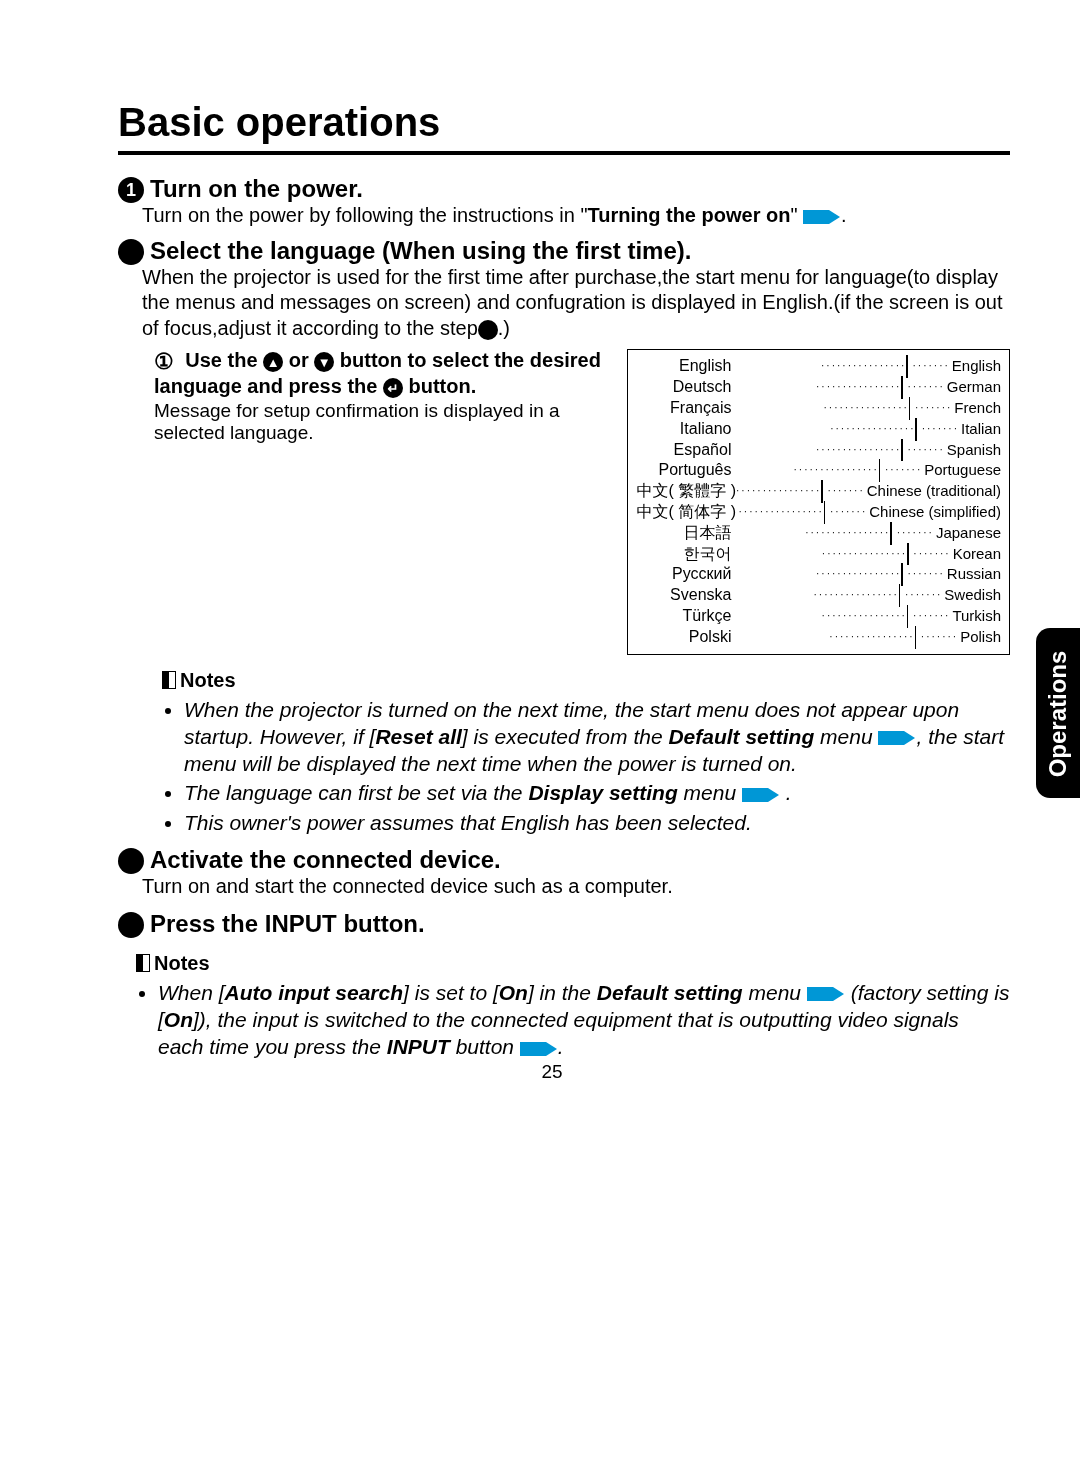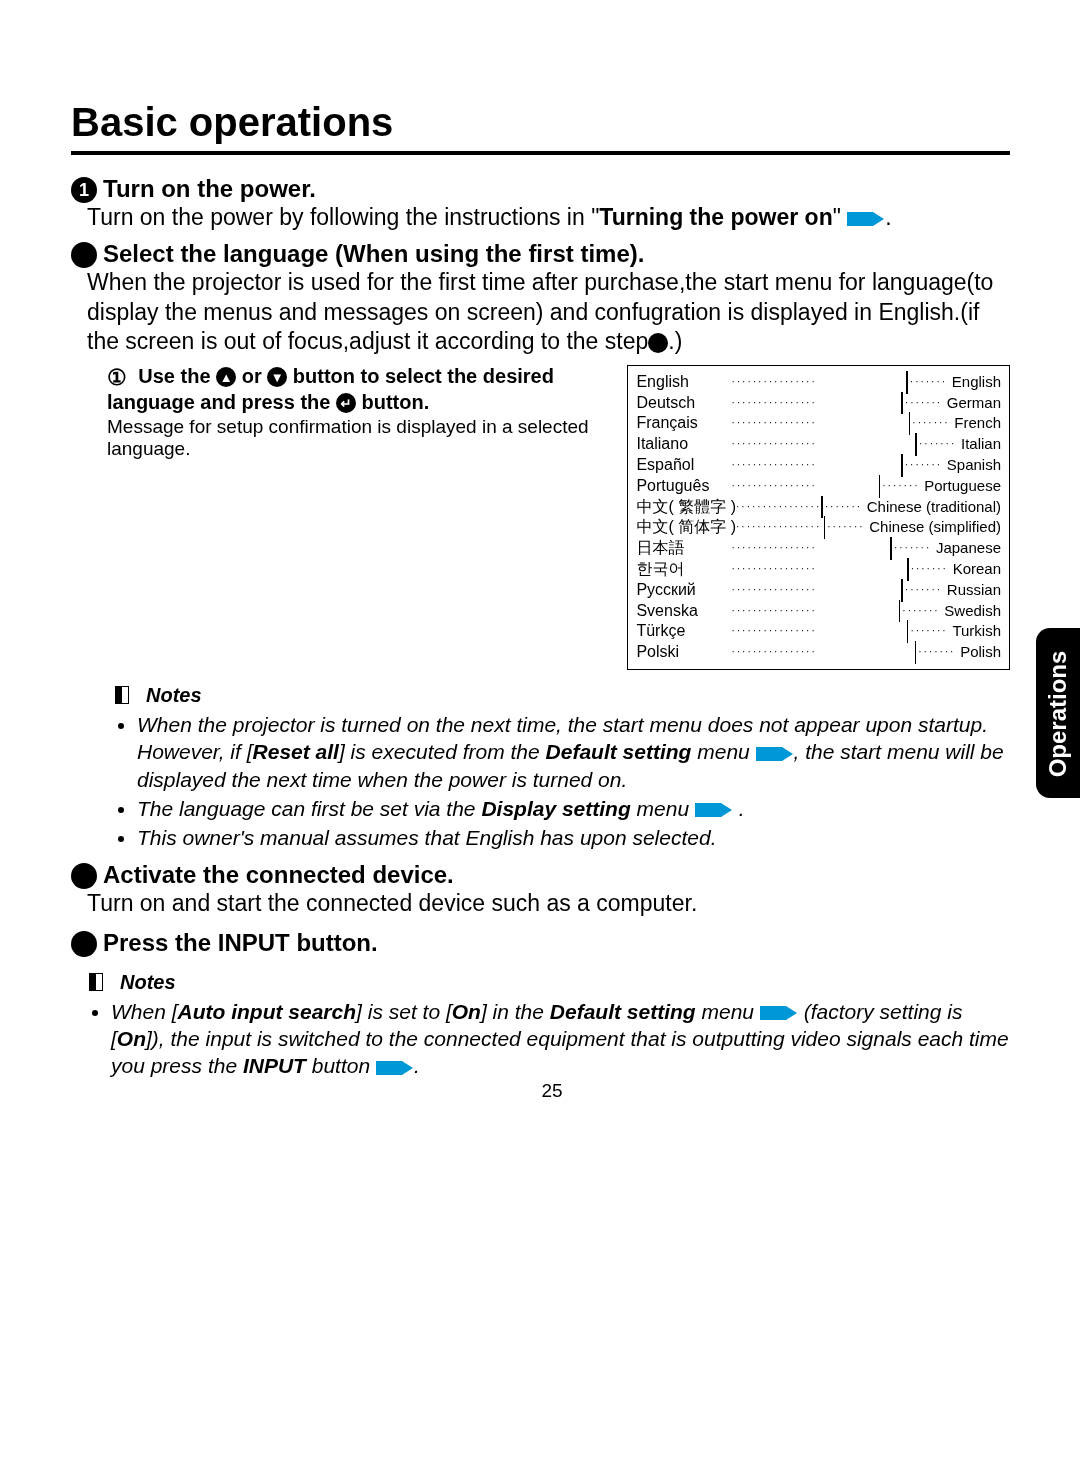--- a/index.html
+++ b/index.html
@@ -7,21 +7,21 @@
     padding: 0;
     background: #fff;
     font-family: Arial, Helvetica, sans-serif;
     color: #000;
   }
   .page {
     width: 1080px;
     
     position: relative;
     box-sizing: border-box;
-    padding: 100px 70px 60px 71px;
+    padding: 100px 70px 60px 118px;
   }
   .main-title {
     font-size: 40px;
     font-weight: 700;
     border-bottom: 4px solid #000;
     padding-bottom: 6px;
     margin-bottom: 20px;
   }
   .step {
     margin: 8px 0 6px 0;
@@ -43,22 +43,22 @@
     align-items: center;
     justify-content: center;
     flex-shrink: 0;
     margin-top: 2px;
   }
   .step-title {
     font-size: 24px;
     font-weight: 700;
   }
   .step-body {
-    margin-left: 16px;
-    font-size: 23px;
+    margin-left: 24px;
+    font-size: 20px;
     line-height: 1.28;
   }
   .arrow-tag {
     display: inline-block;
     width: 38px;
     height: 18px;
     vertical-align: middle;
   }
   .arrow-tag svg { display: block; }
   .sub-step-wrap {
@@ -93,20 +93,21 @@
     border: 1.5px solid #000;
     padding: 6px 8px;
     font-size: 16px;
     min-width: 340px;
   }
   .lang-row {
     display: flex;
     align-items: baseline;
     white-space: nowrap;
     line-height: 1.3;
+    text-align: right;
   }
   .lang-left {
     min-width: 95px;
   }
   .lang-dots-l {
     flex: 1;
     overflow: hidden;
     letter-spacing: 2px;
     font-size: 10px;
     color: #000;
@@ -138,22 +139,21 @@
     margin-top: 14px;
   }
   .notes-block.nest2 {
     margin-left: 18px;
   }
   .notes-title {
     font-weight: 700;
     font-size: 20px;
     display: flex;
     align-items: center;
-    gap: 17px;
-    font-style: italic;
+    gap: 4px;
   }
   .notes-sq {
     display: inline-block;
     width: 12px;
     height: 16px;
     background: linear-gradient(to right, #000 50%, #fff 50%);
     border: 1.5px solid #000;
   }
   .notes-ul {
     margin: 4px 0 0 22px;
@@ -355,21 +355,21 @@
         <li>
           <span>When the projector is turned on the next time, the start menu does not appear upon startup. However, if [</span><b>Reset all</b><span>] is executed from the </span><b>Default setting</b><span> menu </span><span class="arrow-tag"><svg viewBox="0 0 38 18">
                 <path d="M0 2 H26 L37 9 L26 16 H0 Z" fill="#0097d6"></path>
               </svg></span><span>, the start menu will be displayed the next time when the power is turned on.</span>
         </li>
         <li>
           <span>The language can first be set via the </span><b>Display setting</b><span> menu </span><span class="arrow-tag"><svg viewBox="0 0 38 18">
                 <path d="M0 2 H26 L37 9 L26 16 H0 Z" fill="#0097d6"></path>
               </svg></span><span> .</span>
         </li>
-        <li>This owner's manual assumes that English has upon selected.</li>
+        <li>This owner's power assumes that English has been selected.</li>
       </ul>
     </div>
   </div>
 
   <div class="step" style="margin-top:10px;">
     <div class="step-header">
       <span class="step-bullet"></span>
       <span class="step-title">Activate the connected device.</span>
     </div>
     <div class="step-body">Turn on and start the connected device such as a computer.</div>

